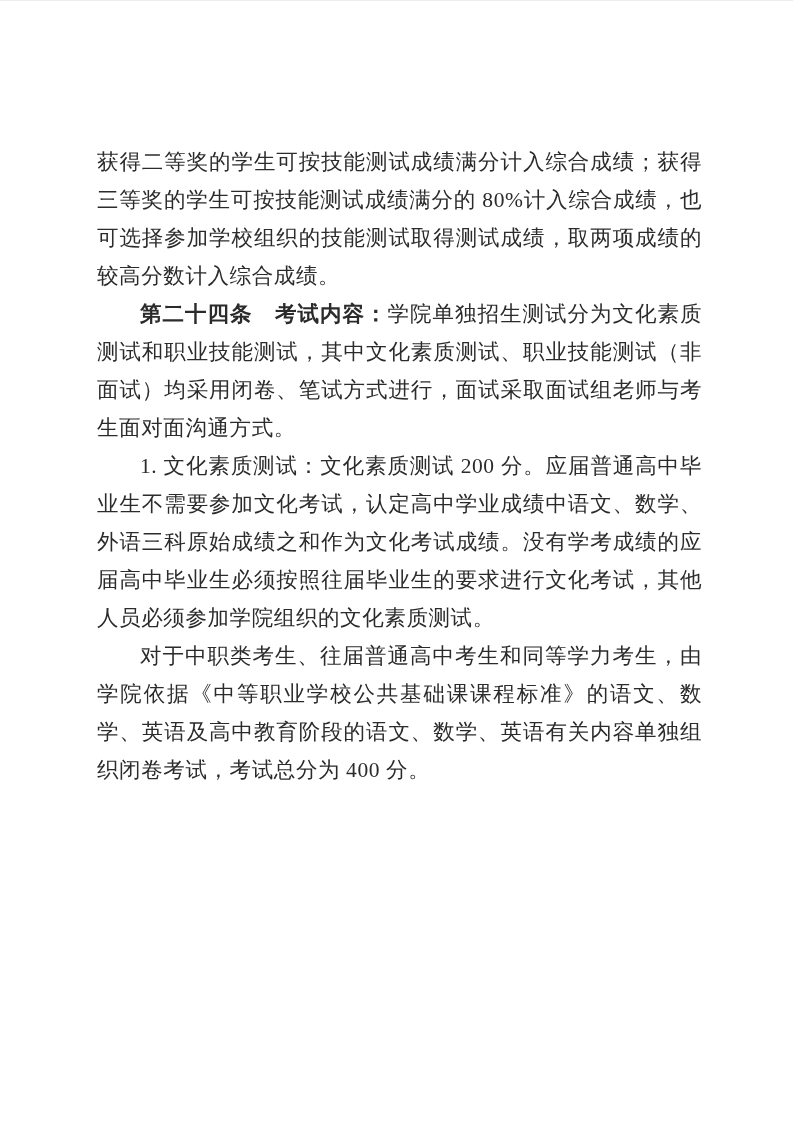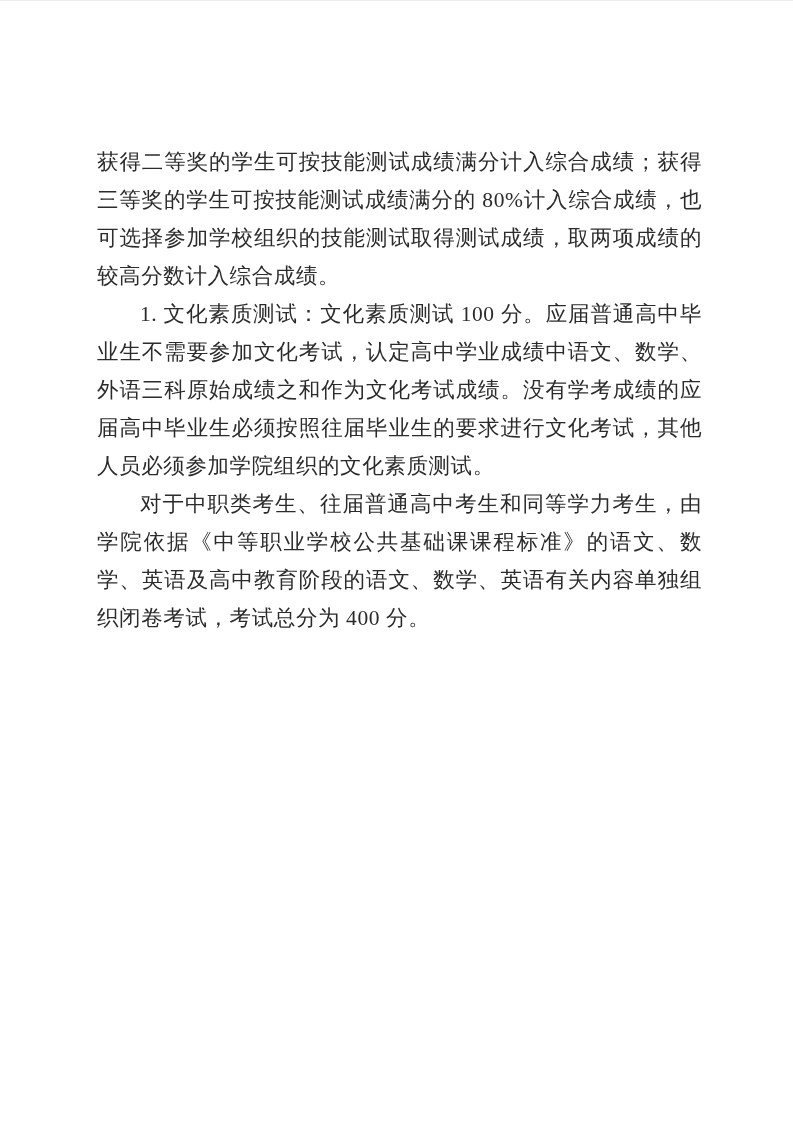--- a/index.html
+++ b/index.html
@@ -60,22 +60,23 @@
 </style>
 </head>
 <body>
 
 <div class="doc-page">
 
   <div class="text-block">
 
     <p class="para">获得二等奖的学生可按技能测试成绩满分计入综合成绩；获得三等奖的学生可按技能测试成绩满分的 80%计入综合成绩，也可选择参加学校组织的技能测试取得测试成绩，取两项成绩的较高分数计入综合成绩。</p>
 
+    <p class="para indent"><span class="article-head">第二十四条　考试内容：</span><span>学院单独招生测试分为文化素质测试和职业技能测试，其中文化素质测试、职业技能测试（非面试）均采用闭卷、笔试方式进行，面试采取面试组老师与考生面对面沟通方式。</span></p>
 
-    <p class="para indent">1. 文化素质测试：文化素质测试 100 分。应届普通高中毕业生不需要参加文化考试，认定高中学业成绩中语文、数学、外语三科原始成绩之和作为文化考试成绩。没有学考成绩的应届高中毕业生必须按照往届毕业生的要求进行文化考试，其他人员必须参加学院组织的文化素质测试。</p>
+    <p class="para indent">1. 文化素质测试：文化素质测试 200 分。应届普通高中毕业生不需要参加文化考试，认定高中学业成绩中语文、数学、外语三科原始成绩之和作为文化考试成绩。没有学考成绩的应届高中毕业生必须按照往届毕业生的要求进行文化考试，其他人员必须参加学院组织的文化素质测试。</p>
 
     <p class="para indent">对于中职类考生、往届普通高中考生和同等学力考生，由学院依据《中等职业学校公共基础课课程标准》的语文、数学、英语及高中教育阶段的语文、数学、英语有关内容单独组织闭卷考试，考试总分为 400 分。</p>
 
 
 
   </div>
 
   <div class="page-footer">
     <span class="footer-dash">—</span><span class="footer-num">7</span><span class="footer-dash">—</span>
   </div>

